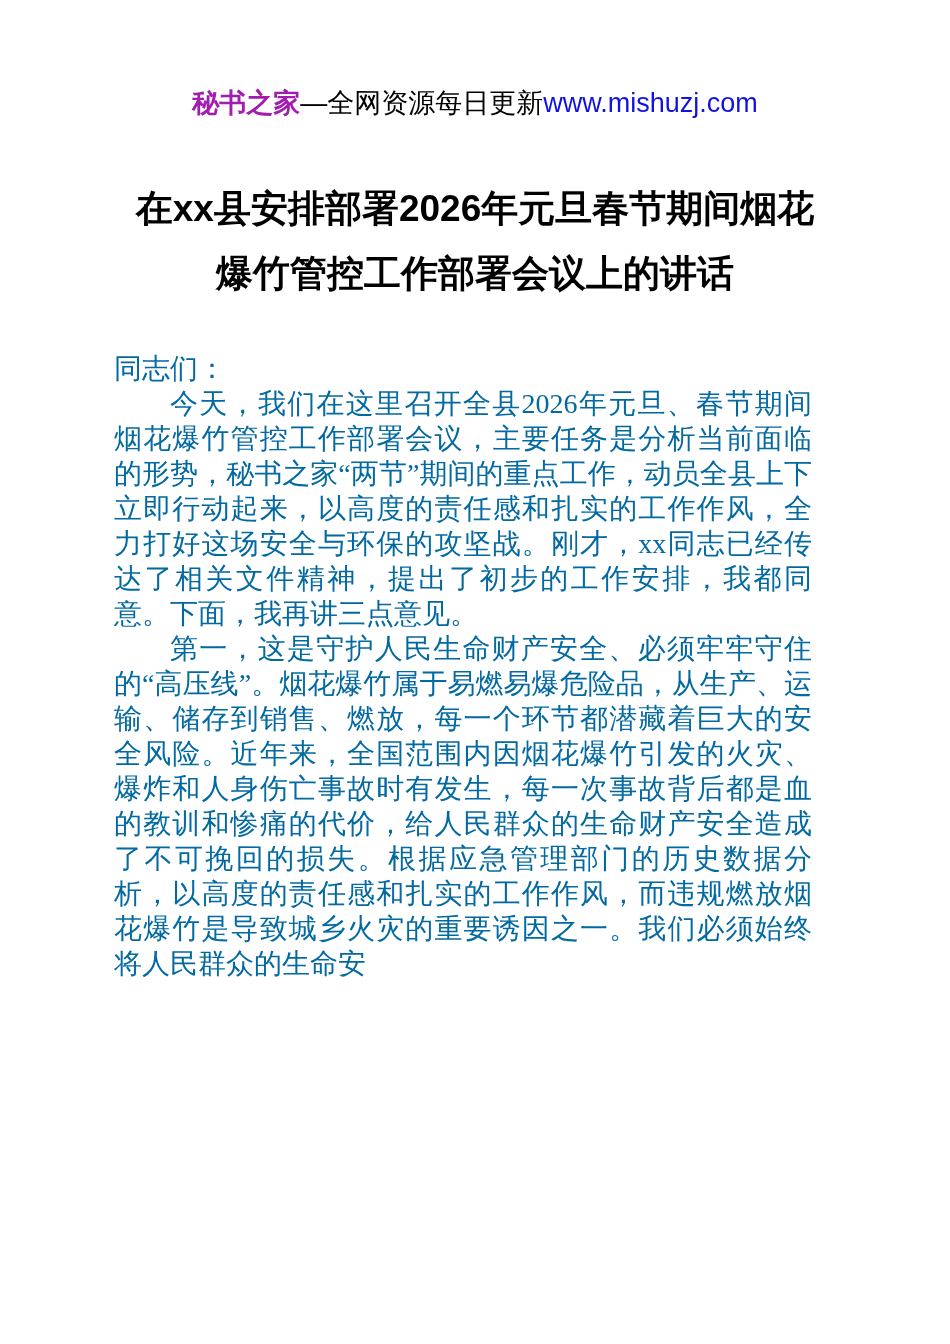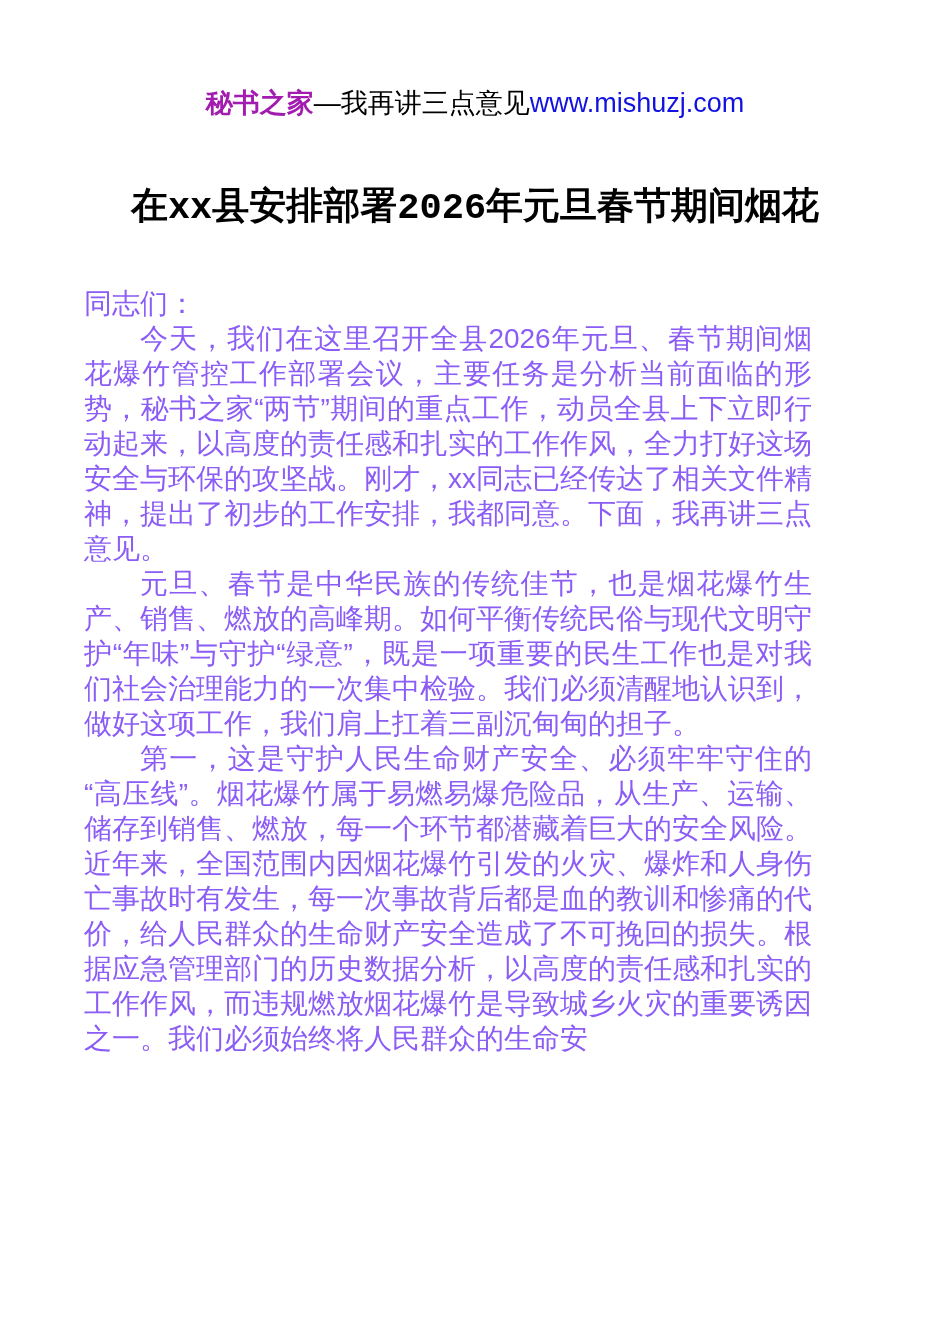--- a/index.html
+++ b/index.html
@@ -34,55 +34,55 @@
   .site-url {
     color: #1212E0;
     margin-left: 0;
   }
   
   .doc-title {
     margin-top: 56px;
     text-align: center;
     color: #000000;
     
-    font-family: Liberation Mono, monospace;
+    font-family: Liberation Sans, sans-serif;
     font-weight: 700;
     font-size: 37px;
     line-height: 65px;
   }
   
   .doc-body {
-    margin: 45px 138px 0 84px;
-    color: #8b5cf6;
-    font-family: Liberation Sans, sans-serif;
+    margin: 45px 138px 0 114px;
+    color: #0369a1;
+    font-family: Liberation Serif, serif;
     font-size: 28px;
     line-height: 35px;
     text-align: justify;
   }
   .doc-body p {
     margin: 0;
     padding: 0;
   }
   .para-indent {
     text-indent: 2em;
   }
 </style>
 </head>
 <body>
 
 <div class="page">
 
   <div class="site-header">
-    <span class="site-brand">秘书之家</span><span class="site-tagline">—我再讲三点意见</span><span class="site-url">www.mishuzj.com</span>
+    <span class="site-brand">秘书之家</span><span class="site-tagline">—全网资源每日更新</span><span class="site-url">www.mishuzj.com</span>
   </div>
 
   <div class="doc-title">
     <div>在xx县安排部署2026年元旦春节期间烟花</div>
+    <div>爆竹管控工作部署会议上的讲话</div>
   </div>
 
   <div class="doc-body">
     <p>同志们：</p>
     <p class="para-indent">今天，我们在这里召开全县2026年元旦、春节期间烟花爆竹管控工作部署会议，主要任务是分析当前面临的形势，秘书之家“两节”期间的重点工作，动员全县上下立即行动起来，以高度的责任感和扎实的工作作风，全力打好这场安全与环保的攻坚战。刚才，xx同志已经传达了相关文件精神，提出了初步的工作安排，我都同意。下面，我再讲三点意见。</p>
-    <p class="para-indent">元旦、春节是中华民族的传统佳节，也是烟花爆竹生产、销售、燃放的高峰期。如何平衡传统民俗与现代文明守护“年味”与守护“绿意”，既是一项重要的民生工作也是对我们社会治理能力的一次集中检验。我们必须清醒地认识到，做好这项工作，我们肩上扛着三副沉甸甸的担子。</p>
     <p class="para-indent">第一，这是守护人民生命财产安全、必须牢牢守住的“高压线”。烟花爆竹属于易燃易爆危险品，从生产、运输、储存到销售、燃放，每一个环节都潜藏着巨大的安全风险。近年来，全国范围内因烟花爆竹引发的火灾、爆炸和人身伤亡事故时有发生，每一次事故背后都是血的教训和惨痛的代价，给人民群众的生命财产安全造成了不可挽回的损失。根据应急管理部门的历史数据分析，以高度的责任感和扎实的工作作风，而违规燃放烟花爆竹是导致城乡火灾的重要诱因之一。我们必须始终将人民群众的生命安</p>
   </div>
 
 </div>
 
 </body></html>

